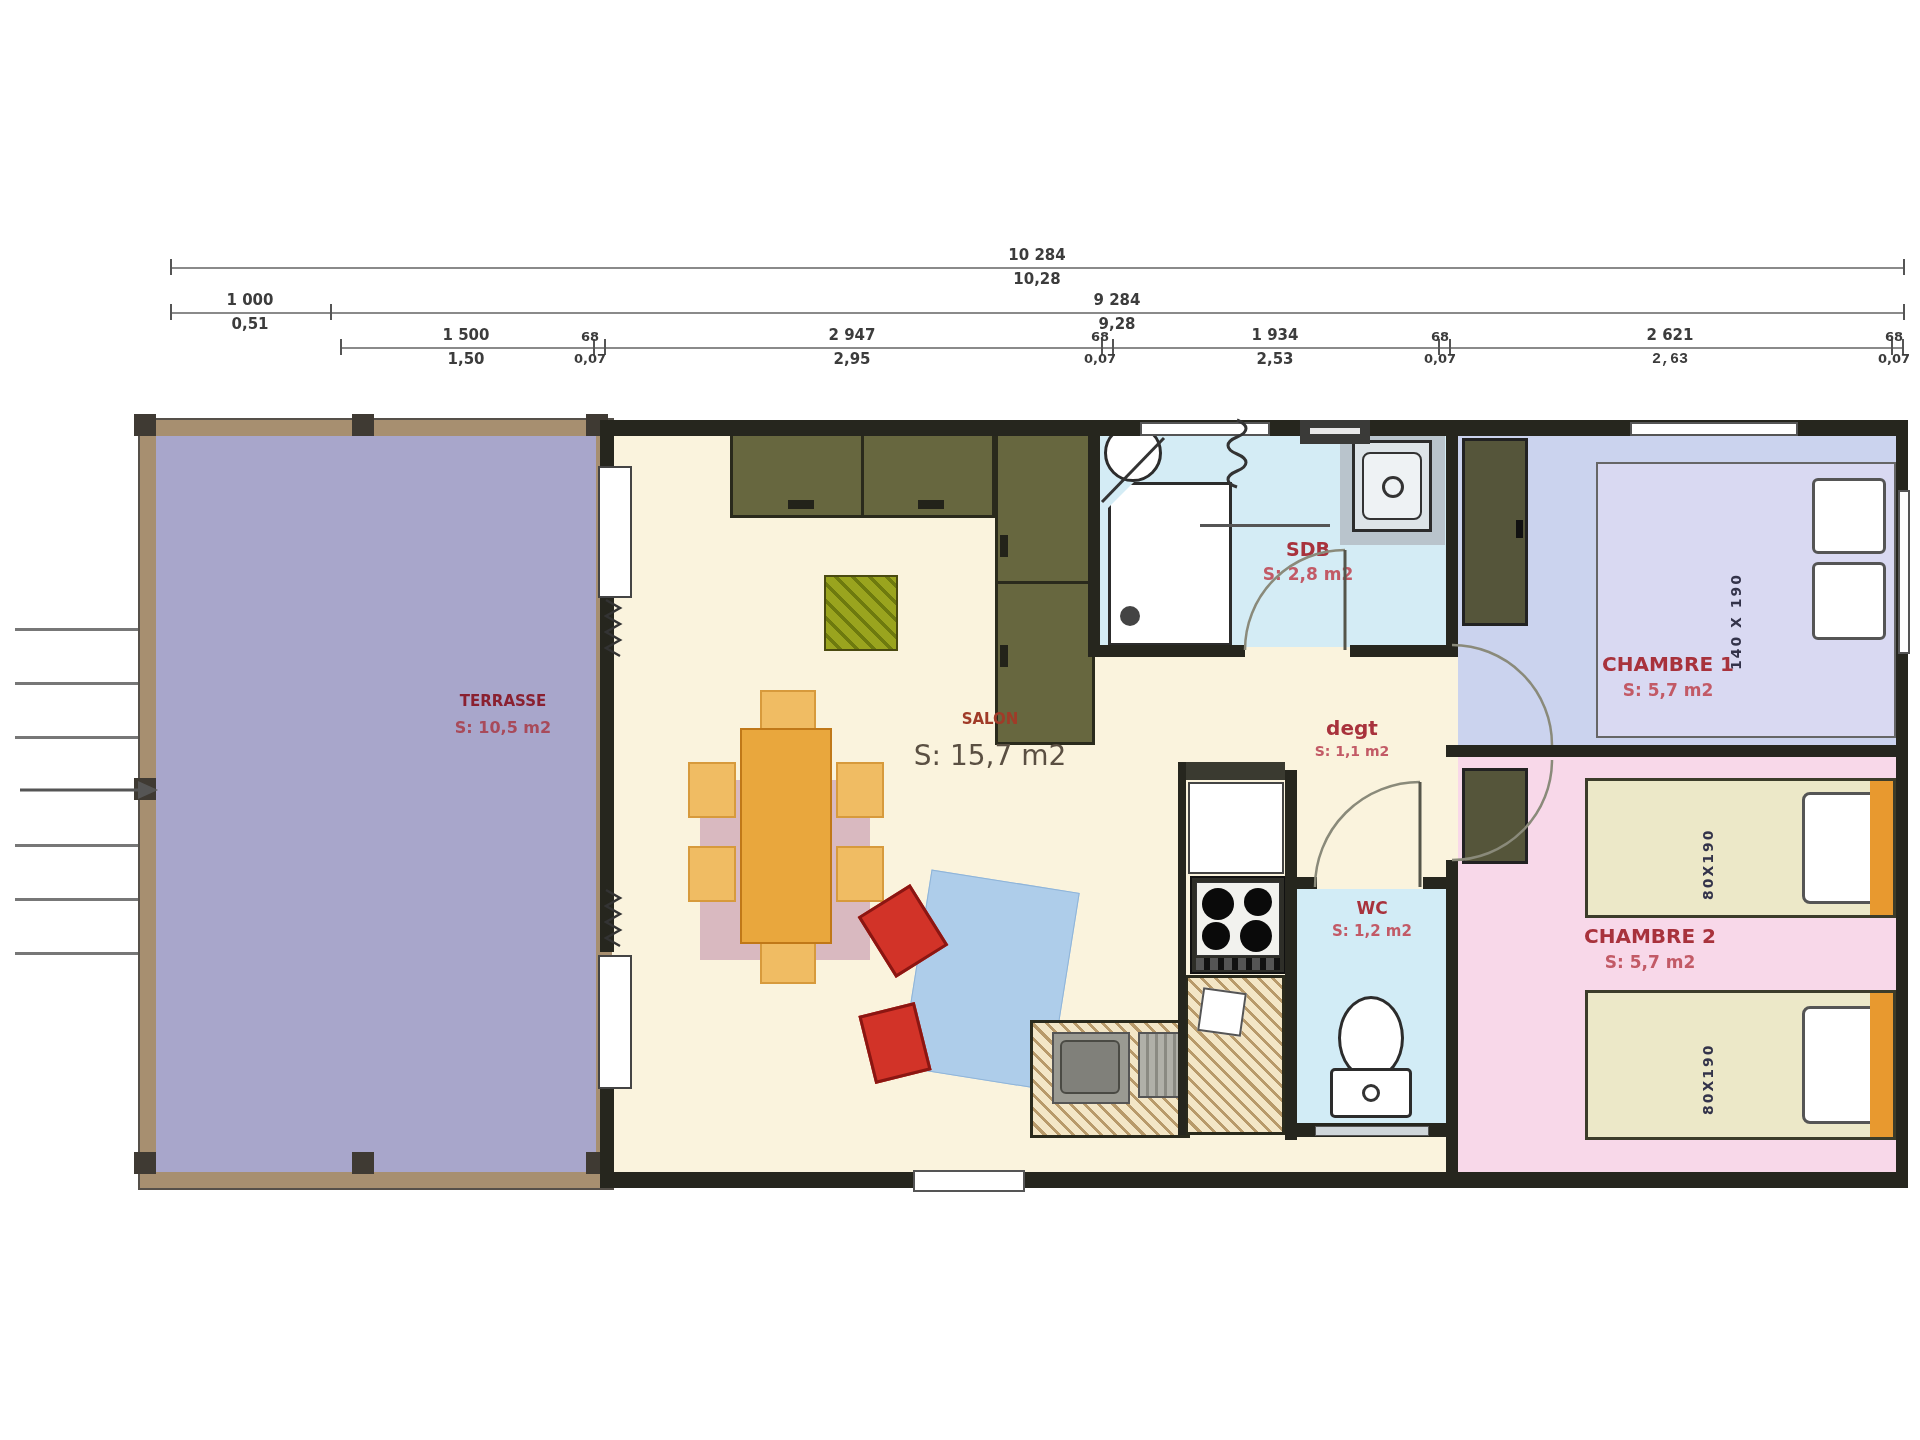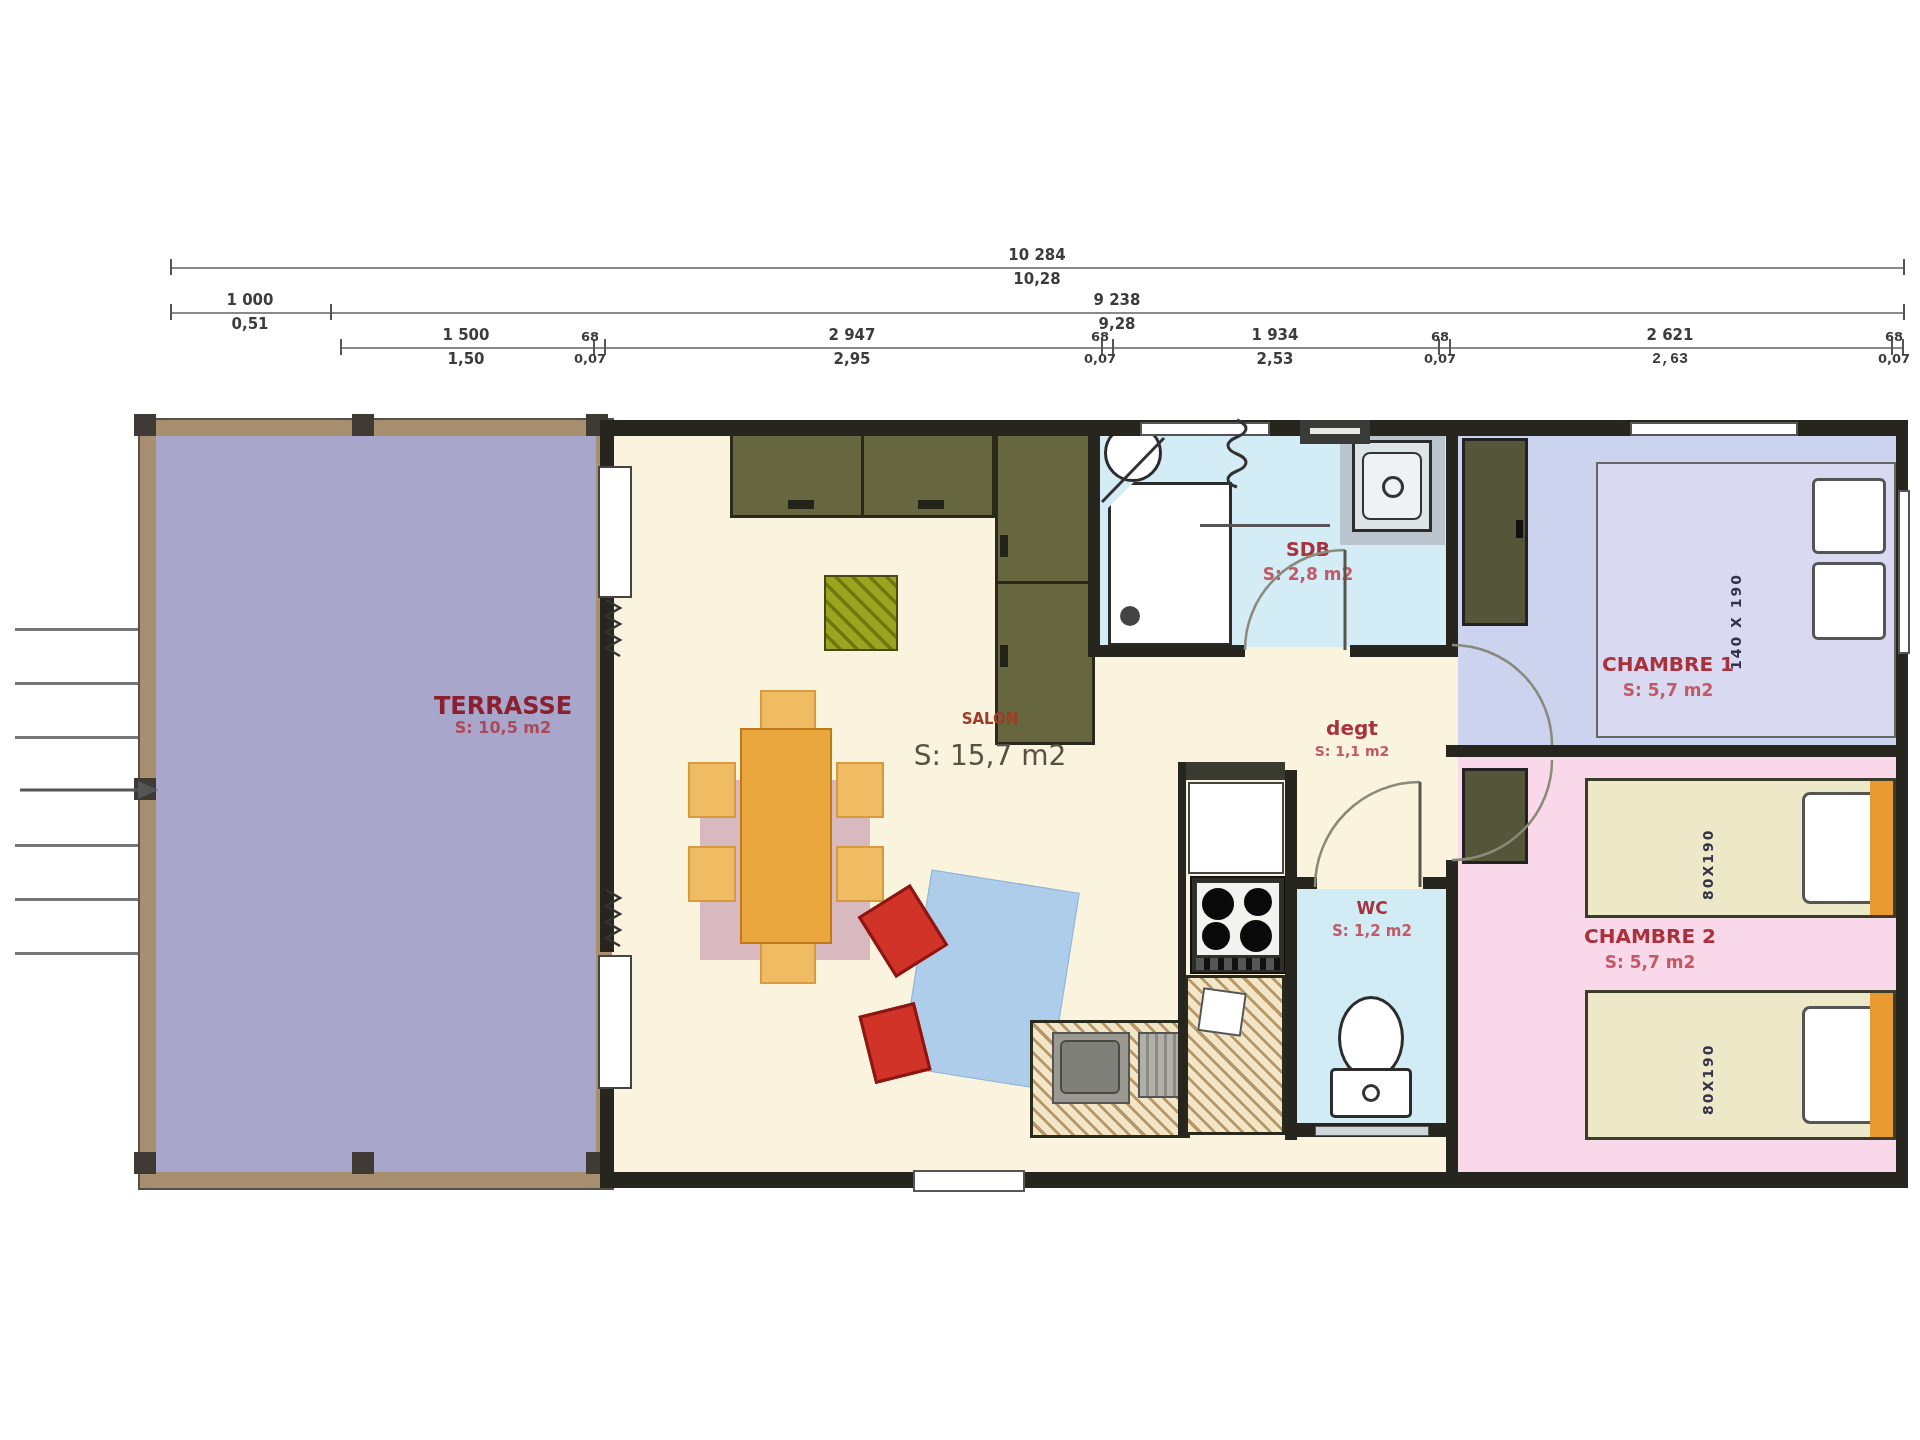--- a/index.html
+++ b/index.html
@@ -38,21 +38,21 @@
     <div class="tick" style="left:1903px;top:259px;"></div>
     <div class="dimlbl" style="left:1037px;top:248px;">10 284</div>
     <div class="dimlbl" style="left:1037px;top:272px;">10,28</div>
 
     <div class="dimline" style="left:170px;top:312px;width:1735px;"></div>
     <div class="tick" style="left:170px;top:304px;"></div>
     <div class="tick" style="left:330px;top:304px;"></div>
     <div class="tick" style="left:1903px;top:304px;"></div>
     <div class="dimlbl" style="left:250px;top:293px;">1 000</div>
     <div class="dimlbl" style="left:250px;top:317px;">0,51</div>
-    <div class="dimlbl" style="left:1117px;top:293px;">9 238</div>
+    <div class="dimlbl" style="left:1117px;top:293px;">9 284</div>
     <div class="dimlbl" style="left:1117px;top:317px;">9,28</div>
 
     <div class="dimline" style="left:340px;top:347px;width:1563px;"></div>
     <div class="tick" style="left:340px;top:339px;"></div>
     <div class="tick" style="left:593px;top:339px;"></div>
     <div class="tick" style="left:604px;top:339px;"></div>
     <div class="tick" style="left:1101px;top:339px;"></div>
     <div class="tick" style="left:1112px;top:339px;"></div>
     <div class="tick" style="left:1438px;top:339px;"></div>
     <div class="tick" style="left:1449px;top:339px;"></div>
@@ -200,21 +200,21 @@
   <div class="abs" style="left:1300px;top:420px;width:70px;height:24px;background:#3a3a38;"></div>
   <div class="abs" style="left:1310px;top:428px;width:50px;height:6px;background:#e8e8e8;"></div>
   <div class="win" style="left:1630px;top:422px;width:164px;height:10px;"></div>
   <div class="win" style="left:1898px;top:490px;width:8px;height:160px;"></div>
   <div class="win" style="left:913px;top:1170px;width:108px;height:18px;"></div>
   <div class="abs" style="left:1315px;top:1126px;width:112px;height:8px;background:#cfd6da;border:1px solid #555;"></div>
 
   <div class="abs" style="left:598px;top:466px;width:34px;height:132px;background:#ffffff;border:2px solid #444;box-sizing:border-box;"></div>
   <div class="abs" style="left:598px;top:955px;width:34px;height:134px;background:#ffffff;border:2px solid #444;box-sizing:border-box;"></div>
 
-  <div class="roomname" style="left:503px;top:694px;font-size:24px;color:#8a2030;">TERRASSE</div>
+  <div class="roomname" style="left:503px;top:694px;font-size:15px;color:#8a2030;">TERRASSE</div>
   <div class="roomarea" style="left:503px;top:720px;font-size:16px;color:#a84a5a;">S: 10,5 m2</div>
 
   <div class="roomname" style="left:990px;top:712px;font-size:15px;color:#a03b28;">SALON</div>
   <div class="roomarea" style="left:990px;top:742px;font-size:28px;color:#5a4f42;font-weight:normal;">S: 15,7 m2</div>
 
   <div class="roomname" style="left:1308px;top:540px;font-size:19px;">SDB</div>
   <div class="roomarea" style="left:1308px;top:566px;font-size:17px;">S: 2,8 m2</div>
 
   <div class="roomname" style="left:1352px;top:718px;font-size:20px;">degt</div>
   <div class="roomarea" style="left:1352px;top:744px;font-size:14px;">S: 1,1 m2</div>

